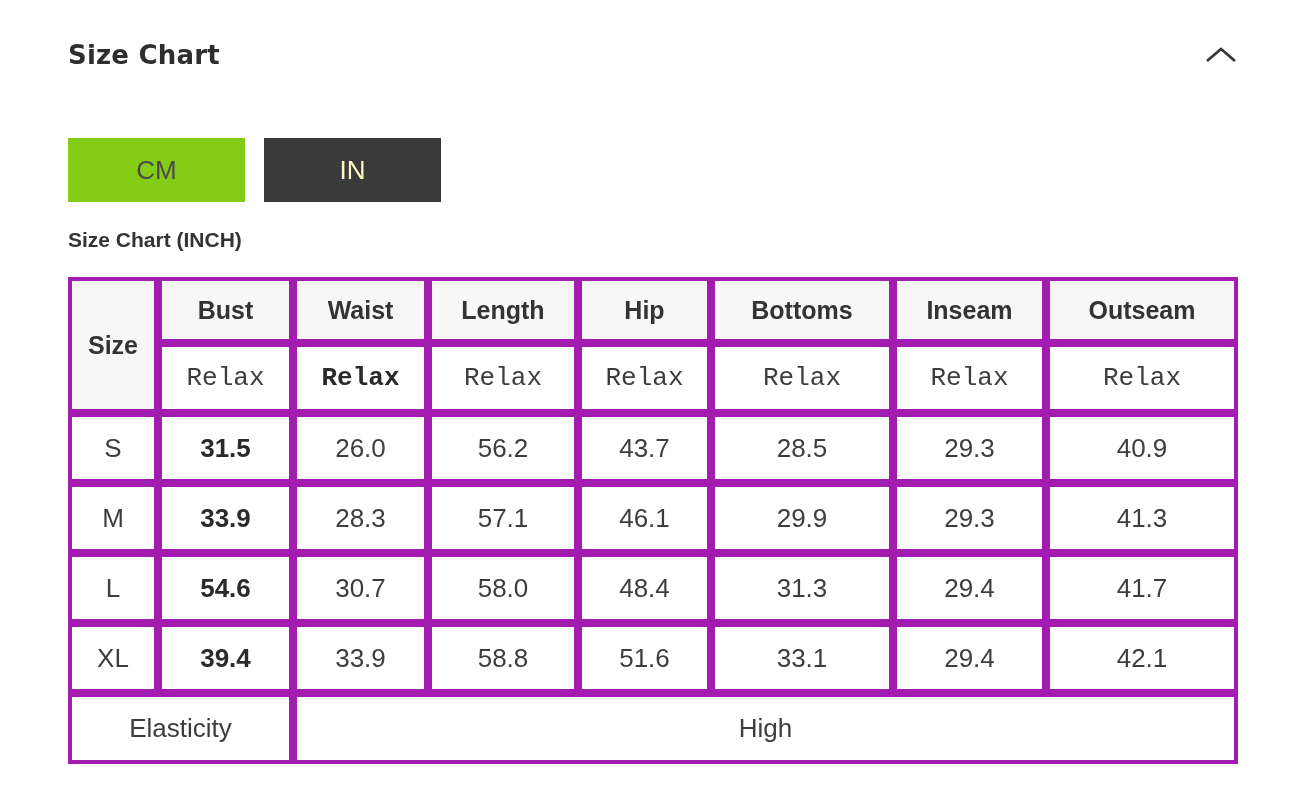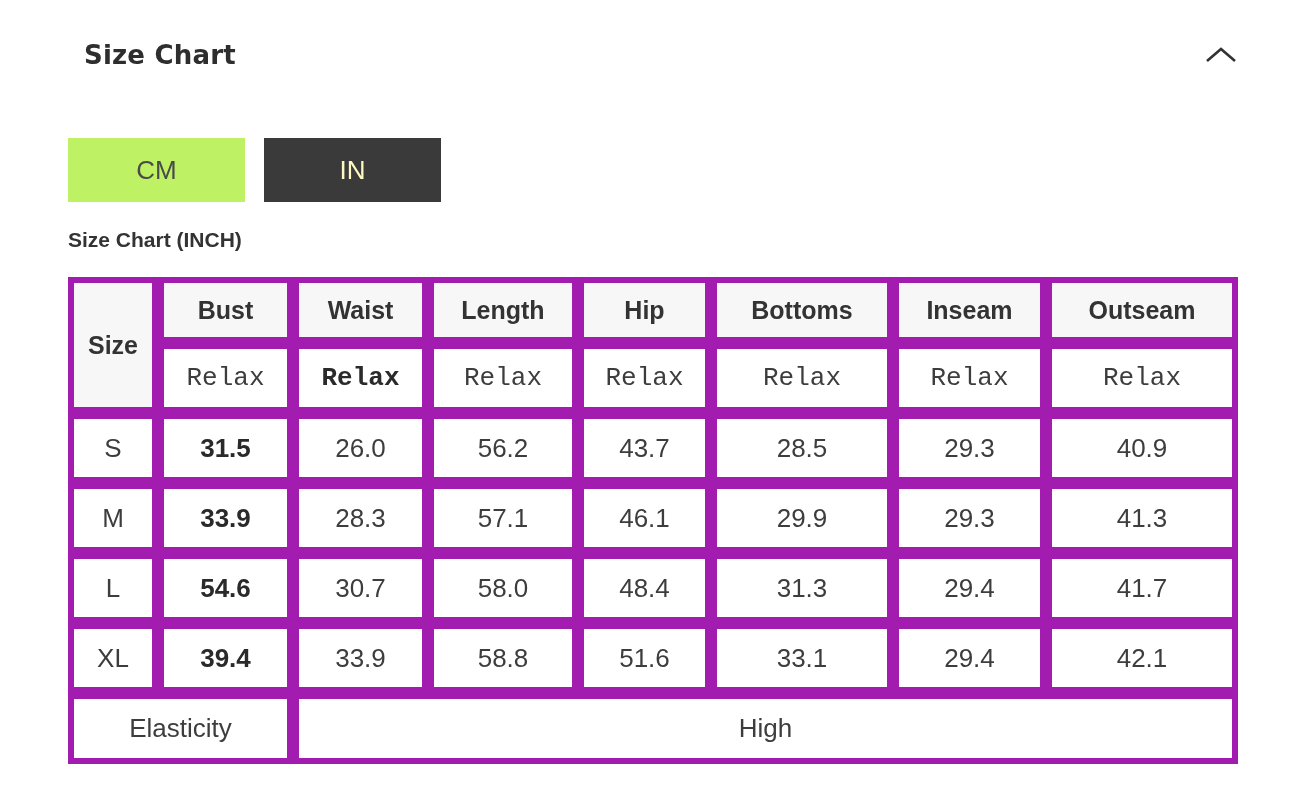--- a/index.html
+++ b/index.html
@@ -19,21 +19,21 @@
   }
 
   
   .panel-header {
     display: flex;
     justify-content: space-between;
     align-items: center;
     height: 30px;
   }
   .page-title {
-    margin: 16px;
+    margin: 0;
     font-family: "DejaVu Sans", sans-serif;
     font-size: 26px;
     font-weight: bold;
     color: #2e2e2e;
     letter-spacing: 0.2px;
   }
   .collapse-btn {
     background: none;
     border: none;
     padding: 2px;
@@ -44,21 +44,21 @@
   
   .unit-toggle {
     margin-top: 68px;
     display: flex;
     gap: 19px;
   }
   .unit-btn {
     width: 177px;
     height: 64px;
     border: none;
-    background: #bef264;
+    background: #84cc16;
     color: #4a4a4a;
     font-family: "Liberation Sans", sans-serif;
     font-size: 26px;
     cursor: pointer;
     display: flex;
     align-items: center;
     justify-content: center;
   }
   .unit-btn.selected {
     background: #3a3a3a;
@@ -77,21 +77,21 @@
   
   table.size-table {
     margin-top: 25px;
     width: 1170px;
     border-collapse: separate;
     border-spacing: 0;
     table-layout: fixed;
   }
   .size-table th,
   .size-table td {
-    border: 6px solid #a21caf;
+    border: 4px solid #a21caf;
     text-align: center;
     vertical-align: middle;
     padding: 0;
     font-size: 26px;
     font-weight: normal;
     color: #3d3d3d;
     background: #ffffff;
     overflow: hidden;
     white-space: nowrap;
   }

